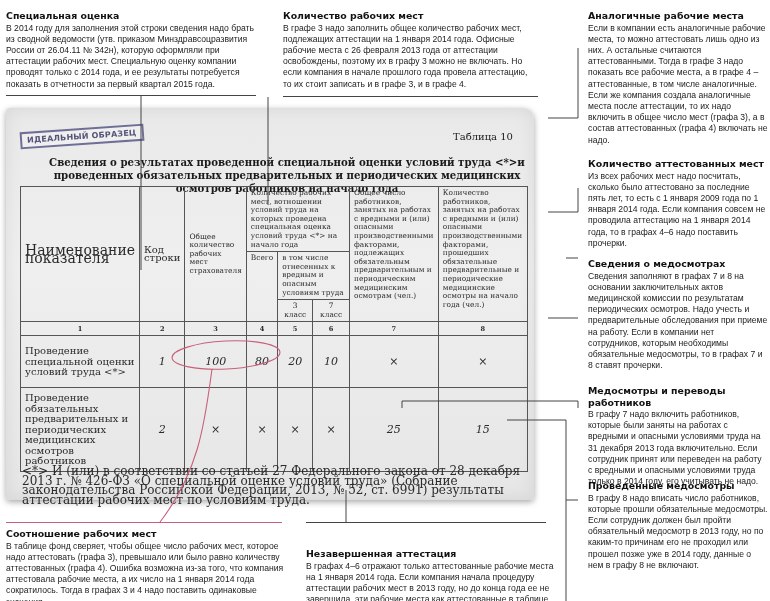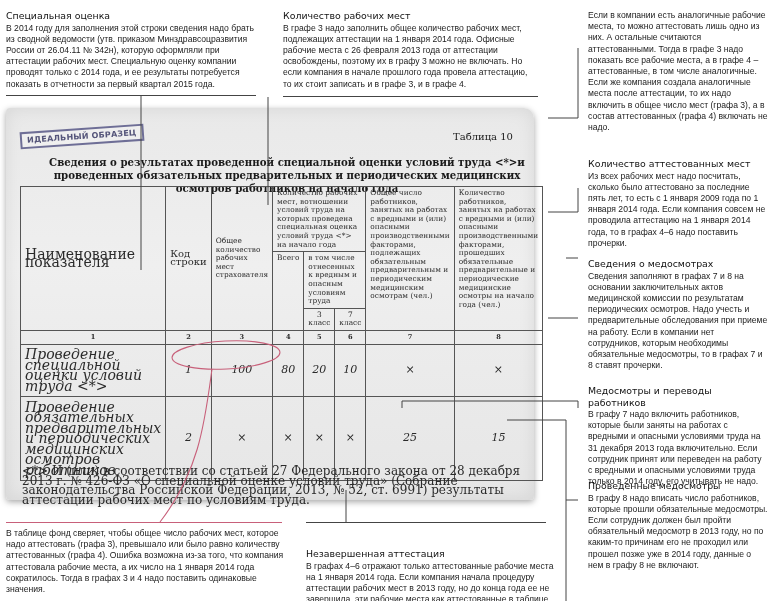--- a/index.html
+++ b/index.html
@@ -1,20 +1,20 @@
 <!DOCTYPE html>
 <html><head>
 <meta charset="utf-8">
 <style>
   * { box-sizing: border-box; margin: 0; padding: 0; }
   html, body { width: 770px; height: 601px; overflow: hidden; background: #ffffff; }
   body { position: relative; font-family: "Liberation Sans", "DejaVu Sans", sans-serif; color: #1a1a1a; }
 
   .note { position: absolute; font-size: 8.6px; line-height: 11.2px; }
-  .note h3 { font-family: "DejaVu Sans", sans-serif; font-weight: normal; font-size: 9.4px; line-height: 11.5px; margin-bottom: 1px; color: #111; }
+  .note h3 { font-family: "DejaVu Sans", sans-serif; font-weight: bold; font-size: 9.4px; line-height: 11.5px; margin-bottom: 1px; color: #111; }
   .note p { color: #222; }
 
   #n-special { left: 6px; top: 10px; width: 254px; }
   #n-count   { left: 283px; top: 10px; width: 255px; }
   #n-analog  { left: 588px; top: 10px; width: 180px; }
   #n-attest  { left: 588px; top: 158px; width: 180px; }
   #n-med     { left: 588px; top: 258px; width: 180px; }
   #n-transfer{ left: 588px; top: 385px; width: 180px; }
   #n-done    { left: 588px; top: 480px; width: 180px; }
   #n-ratio   { left: 6px; top: 528px; width: 282px; }
@@ -33,58 +33,60 @@
   .table-no { position: absolute; left: 453px; top: 131px; font-size: 10px; }
   .form-title { position: absolute; left: 27px; top: 156px; width: 520px; font-size: 10.2px; line-height: 13px; font-weight: bold; }
 
   table.form { position: absolute; left: 20px; top: 186px; width: 508px; border-collapse: collapse;
                font-family: "DejaVu Serif", "Liberation Serif", serif; font-size: 7.4px; line-height: 8.6px; color: #2a2a2a; }
   table.form td { border: 1px solid #555; vertical-align: middle; padding: 2px 4px; }
   table.form td.top { vertical-align: top; }
   table.form .num-row td { text-align: center; font-weight: bold; font-size: 6.6px; height: 14px; }
   table.form .val { text-align: center; font-style: italic; font-size: 11px; font-weight: normal; }
   table.form .cross { text-align: center; font-size: 11px; }
-  table.form .rowname { font-style: italic; font-size: 14px; line-height: 10.5px; font-weight: normal; }
+  table.form .rowname { font-size: 10px; line-height: 10.5px; font-weight: normal; }
 
   .footnote { position: absolute; left: 22px; top: 467px; width: 508px; font-family: "DejaVu Serif", serif;
               font-size: 12px; line-height: 9.5px; color: #2a2a2a; }
 
   svg.overlay { position: absolute; left: 0; top: 0; pointer-events: none; }
 </style>
 </head>
 <body>
 
 <div class="note" id="n-special">
   <h3>Специальная оценка</h3>
   <p>В 2014 году для заполнения этой строки сведения надо брать из сводной ведомости (утв. приказом Минздравсоцразвития России от 26.04.11 № 342н), которую оформляли при аттестации рабочих мест. Специальную оценку компании проводят только с 2014 года, и ее результаты потребуется показать в отчетности за первый квартал 2015 года.</p>
 </div>
 <div class="note" id="n-count">
   <h3>Количество рабочих мест</h3>
   <p>В графе 3 надо заполнить общее количество рабочих мест, подлежащих аттестации на 1 января 2014 года. Офисные рабочие места с 26 февраля 2013 года от аттестации освобождены, поэтому их в графу 3 можно не включать. Но если компания в начале прошлого года провела аттестацию, то их стоит записать и в графе 3, и в графе 4.</p>
 </div>
 <div class="note" id="n-analog">
+  <h3>Аналогичные рабочие места</h3>
   <p>Если в компании есть аналогичные рабочие места, то можно аттестовать лишь одно из них. А остальные считаются аттестованными. Тогда в графе 3 надо показать все рабочие места, а в графе 4 – аттестованные, в том числе аналогичные. Если же компания создала аналогичные места после аттестации, то их надо включить в общее число мест (графа 3), а в состав аттестованных (графа 4) включать не надо.</p>
 </div>
 <div class="note" id="n-attest">
   <h3>Количество аттестованных мест</h3>
   <p>Из всех рабочих мест надо посчитать, сколько было аттестовано за последние пять лет, то есть с 1 января 2009 года по 1 января 2014 года. Если компания совсем не проводила аттестацию на 1 января 2014 года, то в графах 4–6 надо поставить прочерки.</p>
 </div>
 <div class="note" id="n-med">
   <h3>Сведения о медосмотрах</h3>
   <p>Сведения заполняют в графах 7 и 8 на основании заключительных актов медицинской комиссии по результатам периодических осмотров. Надо учесть и предварительные обследования при приеме на работу. Если в компании нет сотрудников, которым необходимы обязательные медосмотры, то в графах 7 и 8 ставят прочерки.</p>
 </div>
 <div class="note" id="n-transfer">
   <h3>Медосмотры и переводы работников</h3>
   <p>В графу 7 надо включить работников, которые были заняты на работах с вредными и опасными условиями труда на 31 декабря 2013 года включительно. Если сотрудник принят или переведен на работу с вредными и опасными условиями труда только в 2014 году, его учитывать не надо.</p>
 </div>
 <div class="note" id="n-done">
   <h3>Проведенные медосмотры</h3>
   <p>В графу 8 надо вписать число работников, которые прошли обязательные медосмотры. Если сотрудник должен был пройти обязательный медосмотр в 2013 году, но по каким-то причинам его не проходил или прошел позже уже в 2014 году, данные о нем в графу 8 не включают.</p>
 </div>
 <div class="note" id="n-ratio">
+  <h3>Соотношение рабочих мест</h3>
   <p>В таблице фонд сверяет, чтобы общее число рабочих мест, которое надо аттестовать (графа 3), превышало или было равно количеству аттестованных (графа 4). Ошибка возможна из-за того, что компания аттестовала рабочие места, а их число на 1 января 2014 года сократилось. Тогда в графах 3 и 4 надо поставить одинаковые значения.</p>
 </div>
 <div class="note" id="n-incomplete">
   <h3>Незавершенная аттестация</h3>
   <p>В графах 4–6 отражают только аттестованные рабочие места на 1 января 2014 года. Если компания начала процедуру аттестации рабочих мест в 2013 году, но до конца года ее не завершила, эти рабочие места как аттестованные в таблице 10 не отражают.</p>
 </div>
 
 <div class="rule" style="left:6px;top:95px;width:250px;height:1px;"></div>
 <div class="rule" style="left:283px;top:96px;width:255px;height:1px;"></div>
 <div class="rule" style="left:306px;top:522px;width:240px;height:1px;"></div>

